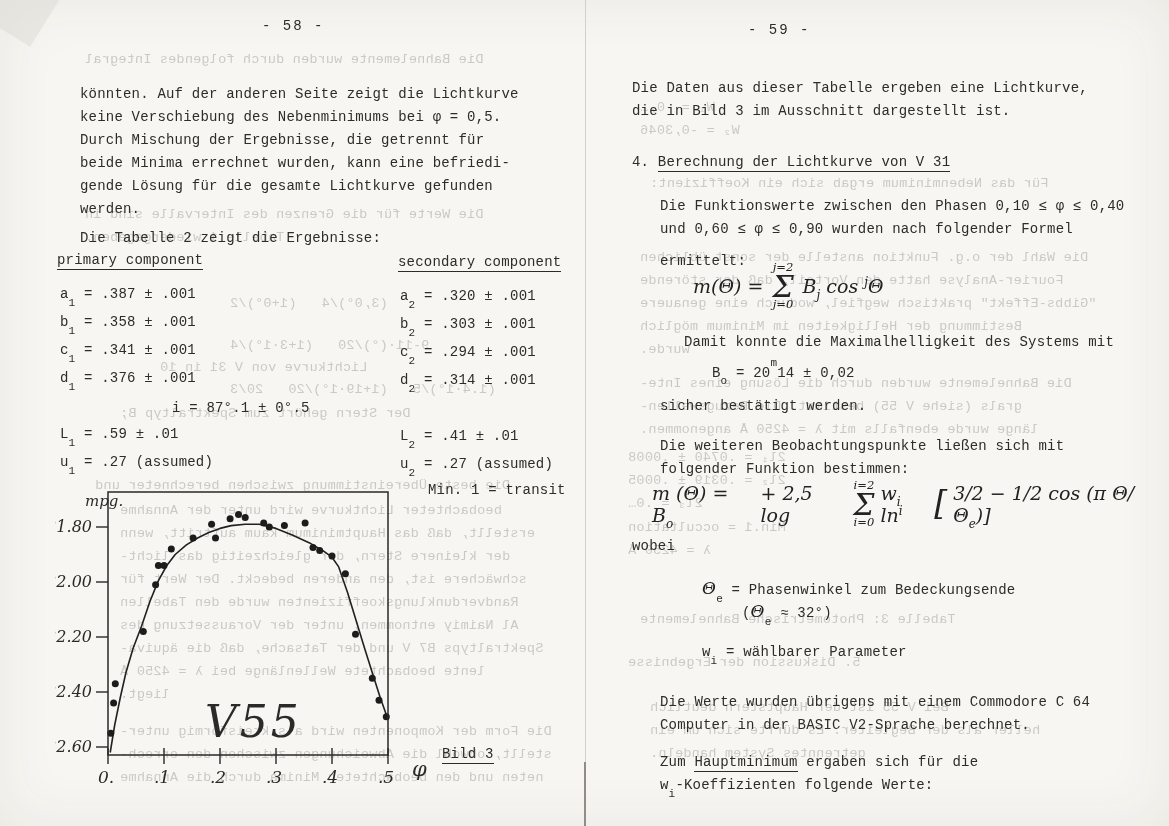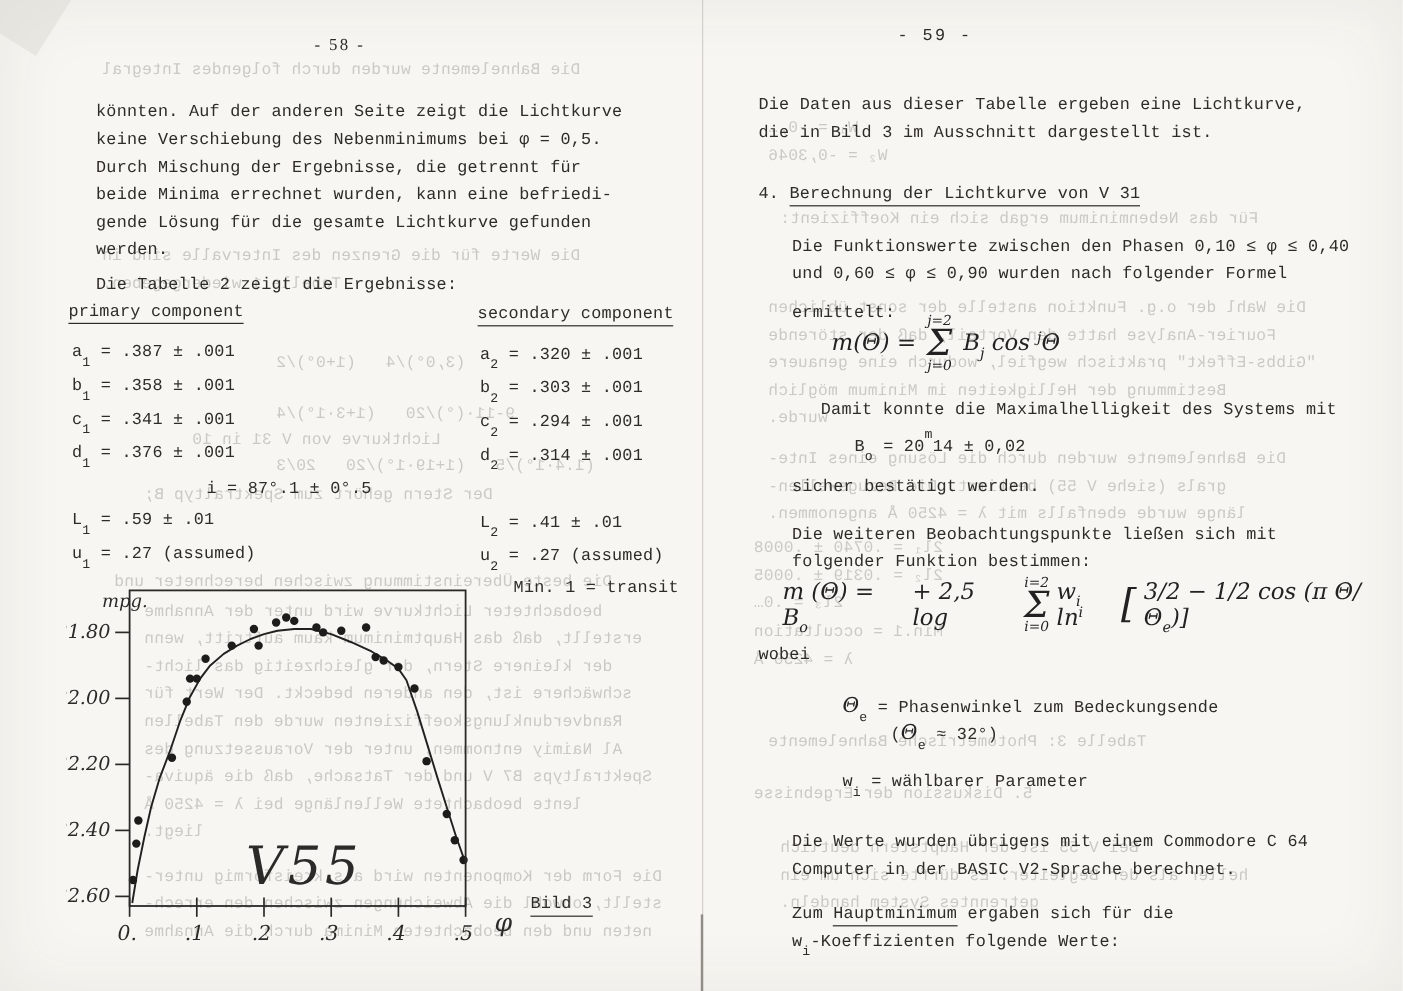--- a/index.html
+++ b/index.html
@@ -70,21 +70,21 @@
   <div class="bleed" style="left:628px;top:473px;">2l₂ = .0319 ± .0005</div>
   <div class="bleed" style="left:628px;top:496px;">2l₃ = .0…</div>
   <div class="bleed" style="left:628px;top:520px;">Min.1 = occultation</div>
   <div class="bleed" style="left:628px;top:543px;">λ = 4250 Å</div>
   <div class="bleed" style="left:640px;top:612px;">Tabelle 3: Photometrische Bahnelemente</div>
   <div class="bleed" style="left:628px;top:655px;">5. Diskussion der Ergebnisse</div>
   <div class="bleed" style="left:650px;top:700px;">Bei V 55 ist der Hauptstern deutlich</div>
   <div class="bleed" style="left:650px;top:723px;">heller als der Begleiter. Es dürfte sich um ein</div>
   <div class="bleed" style="left:650px;top:746px;">getrenntes System handeln.</div>
 
-  <div class="typed pageno" style="left:262px;top:28px;font-family:Liberation Serif, serif;">- 58 -</div>
+  <div class="typed pageno" style="left:262px;top:16px;">- 58 -</div>
 
   <div class="typed" style="left:80px;top:84px;">könnten. Auf der anderen Seite zeigt die Lichtkurve</div>
   <div class="typed" style="left:80px;top:107px;">keine Verschiebung des Nebenminimums bei φ = 0,5.</div>
   <div class="typed" style="left:80px;top:130px;">Durch Mischung der Ergebnisse, die getrennt für</div>
   <div class="typed" style="left:80px;top:176px;">gende Lösung für die gesamte Lichtkurve gefunden</div>
   <div class="typed" style="left:80px;top:153px;">beide Minima errechnet wurden, kann eine befriedi-</div>
   <div class="typed" style="left:80px;top:199px;">werden.</div>
 
   <div class="typed" style="left:80px;top:228px;">Die Tabelle 2 zeigt die Ergebnisse:</div>
 

